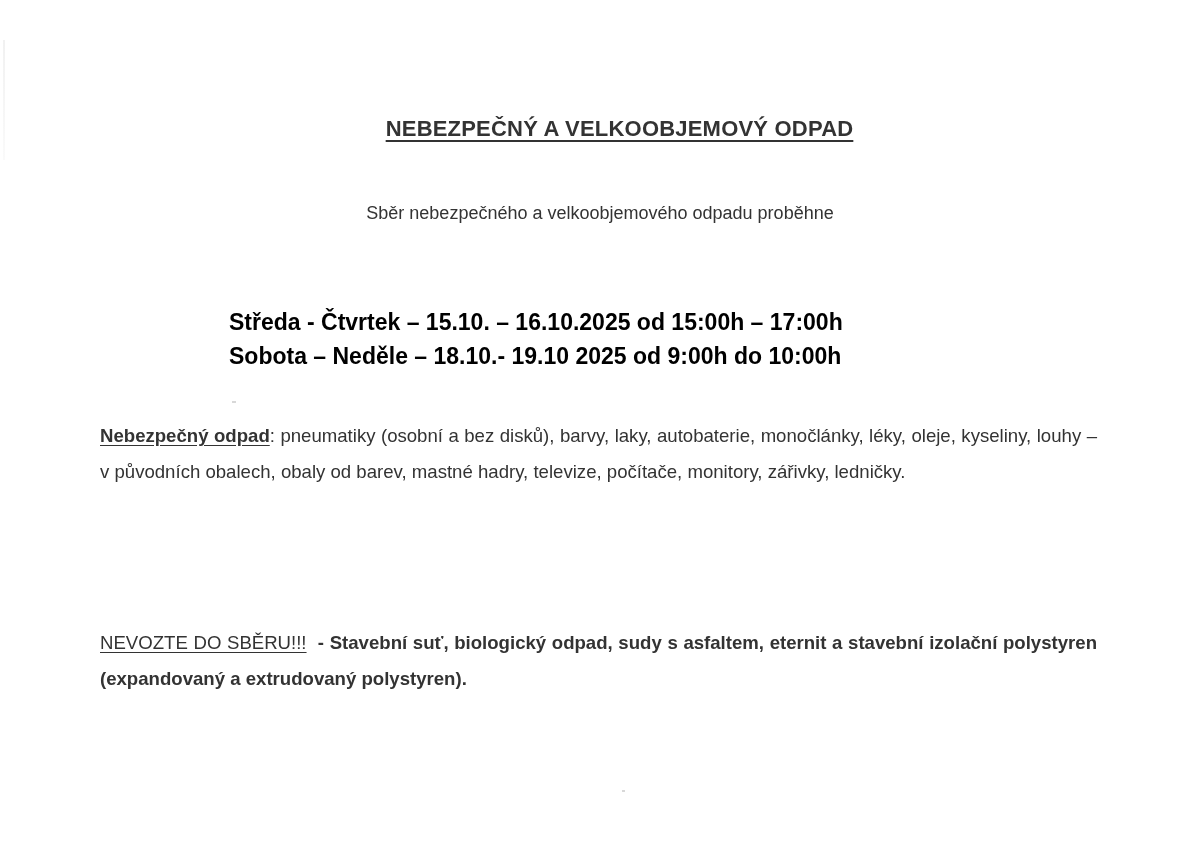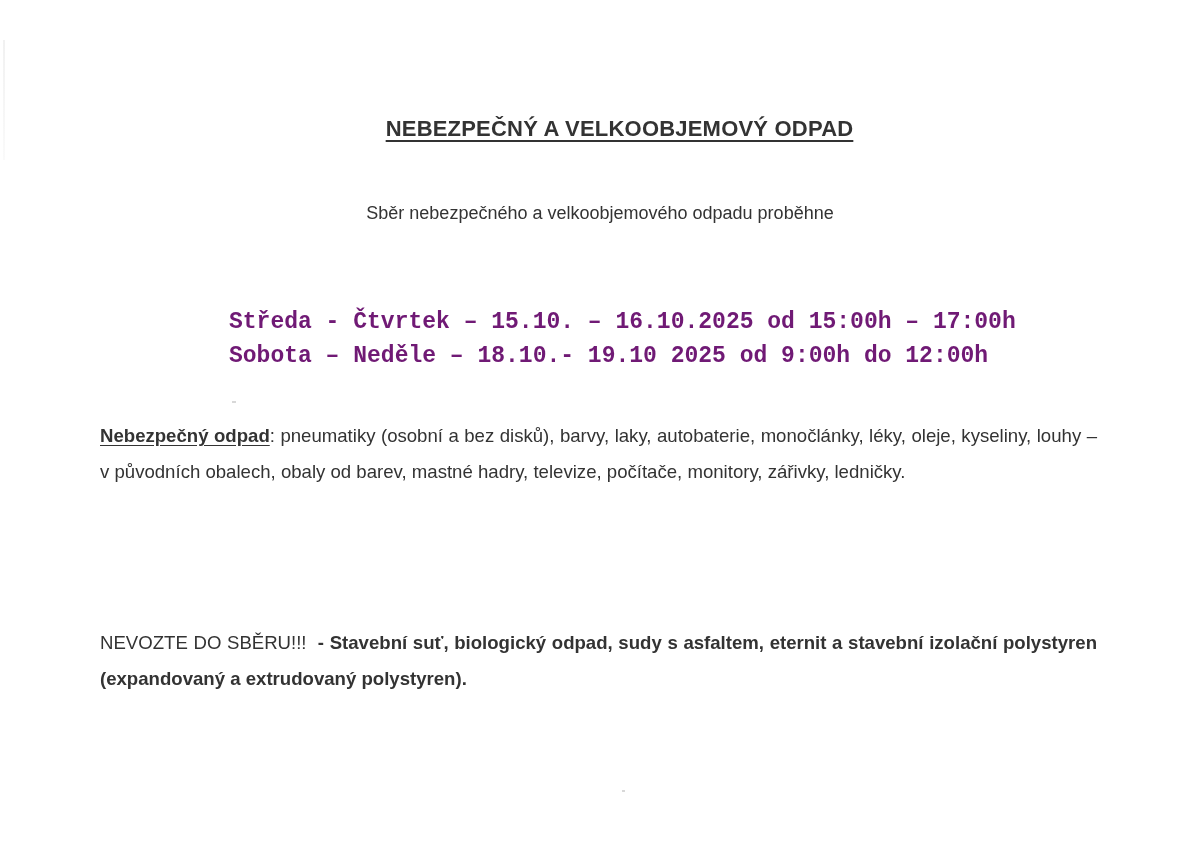--- a/index.html
+++ b/index.html
@@ -17,49 +17,49 @@
     .title {
       position: absolute; left: 0; right: 0; top: 116px; text-align: center;
       font-weight: bold; font-size: 22px; letter-spacing: 0.2px; padding-left: 39px;
     }
     .title span { text-decoration: underline; text-underline-offset: 4px; text-decoration-thickness: 2px; }
     .subtitle {
       position: absolute; left: 0; right: 0; top: 203px; text-align: center;
       font-size: 18px;
     }
     .schedule {
-      position: absolute; left: 229px; top: 305px; color: #701a75;
-      font-weight: bold; font-size: 23px; line-height: 34px; white-space: nowrap; font-family: Liberation Mono, monospace;
+      position: absolute; left: 229px; top: 305px; color: #000000;
+      font-weight: bold; font-size: 23px; line-height: 34px; white-space: nowrap;
     }
     .body-text {
       position: absolute; left: 100px; width: 997px; font-size: 18.6px;
       line-height: 36px; text-align: justify;
     }
     .p1 { top: 418px; }
     .p2 { top: 540px; }
     .p3 { top: 625px; font-weight: bold; }
     .lead-label { font-weight: bold; text-decoration: underline; text-underline-offset: 3px; }
-    .warn-label { text-underline-offset: 3px; font-weight: normal; }
+    .warn-label { text-decoration: underline; text-underline-offset: 3px; font-weight: normal; }
     .mark { position: absolute; width: 4px; height: 2px; background: #d8d8d8; }
   </style>
 </head>
 <body>
 
 <div class="page">
   <div class="scan-edge"></div>
 
   <div class="title">
     <span>NEBEZPEČNÝ A VELKOOBJEMOVÝ ODPAD</span>
   </div>
 
   <div class="subtitle">Sběr nebezpečného a velkoobjemového odpadu proběhne</div>
 
   <div class="schedule">
     <div>Středa - Čtvrtek – 15.10. – 16.10.2025 od 15:00h – 17:00h</div>
-    <div>Sobota – Neděle – 18.10.- 19.10 2025 od 9:00h do 12:00h</div>
+    <div>Sobota – Neděle – 18.10.- 19.10 2025 od 9:00h do 10:00h</div>
   </div>
 
   <div class="mark" style="left:232px;top:401px;"></div>
 
   <div class="body-text p1"><span class="lead-label">Nebezpečný odpad</span><span>: pneumatiky (osobní a bez disků), barvy, laky, autobaterie, monočlánky, léky, oleje, kyseliny, louhy – v původních obalech, obaly od barev, mastné hadry, televize, počítače, monitory, zářivky, ledničky.</span></div>
 
 
   <div class="body-text p3"><span class="warn-label">NEVOZTE DO SBĚRU!!!</span><span style="white-space:pre-wrap;">  - Stavební suť, biologický odpad, sudy s asfaltem, eternit a stavební izolační polystyren (expandovaný a extrudovaný polystyren).</span></div>
 
   <div class="mark" style="left:622px;top:790px;width:3px;"></div>

